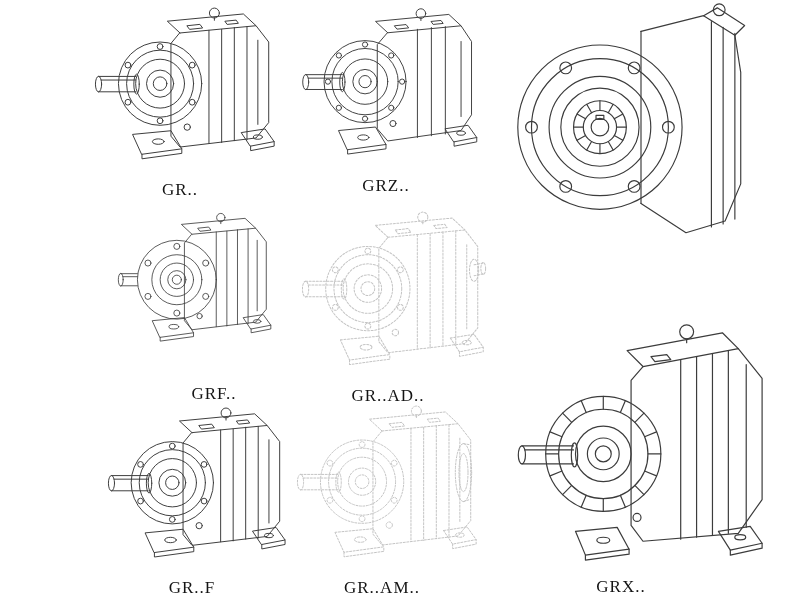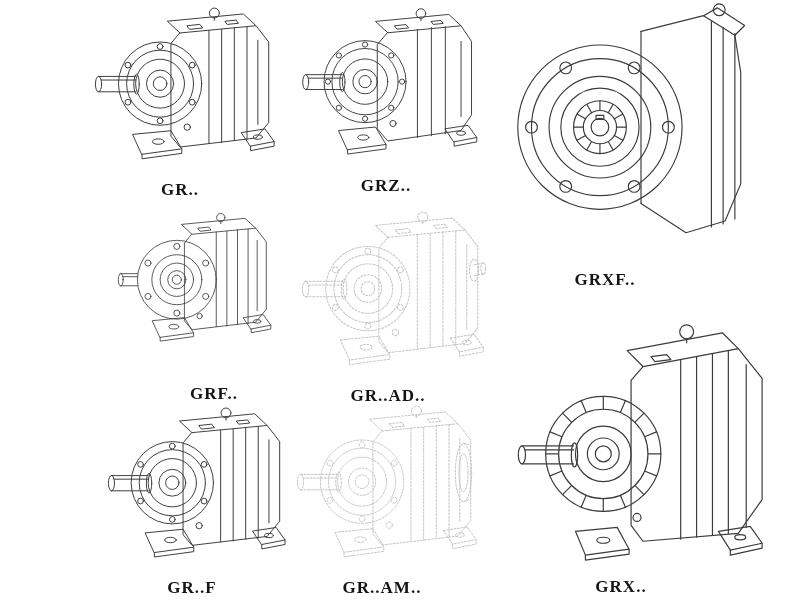--- a/index.html
+++ b/index.html
@@ -4,21 +4,21 @@
 <style>
   * { margin:0; padding:0; box-sizing:border-box; }
   html,body { width:800px; height:600px; }
   body { background:var(--bg,#ffffff); font-family:"Liberation Serif", serif; overflow:hidden; }
   .board { position:relative; width:800px; height:600px; background:var(--bg,#ffffff); }
   .cell { position:absolute; display:flex; flex-direction:column; align-items:center; }
   .cell svg.drawing { width:100%; height:calc(100% - 28px); color:var(--ink,#3c3c3c); }
   .cell.phantom svg.drawing { color:var(--phantom,#c4c4c4); stroke-dasharray:2.2 1.7; }
   figcaption {
     height:28px; width:100%; display:flex; align-items:center; justify-content:center;
-    font-weight:700; font-size:17px; letter-spacing:1px; color:var(--label,#141414);
+    font-weight:400; font-size:17px; letter-spacing:1px; color:var(--label,#141414);
     white-space:nowrap;
   }
 </style>
 </head>
 <body>
 
 <svg width="0" height="0" style="position:absolute" aria-hidden="true">
   <defs>
 
     <symbol id="sym-gr" viewBox="0 0 220 190">
@@ -205,21 +205,20 @@
     <svg class="drawing" viewBox="0 0 220 190">
         <use href="#sym-grz"></use>
       </svg>
     <figcaption>GRZ..</figcaption>
   </figure>
 
   <figure class="cell" style="left:492px; top:2px; width:298px; height:292px;">
     <svg class="drawing" viewBox="0 0 300 270">
         <use href="#sym-grxf"></use>
       </svg>
-    <figcaption style="transform:translateX(-36px);">GRXF..</figcaption>
   </figure>
 
   <figure class="cell" style="left:86px; top:210px; width:212px; height:196px;">
     <svg class="drawing" viewBox="0 0 220 190">
         <use href="#sym-grf"></use>
       </svg>
     <figcaption style="transform:translateX(22px);margin-top:28px;">GRF..</figcaption>
   </figure>
 
   <figure class="cell phantom" style="left:282px; top:208px; width:212px; height:202px;">

